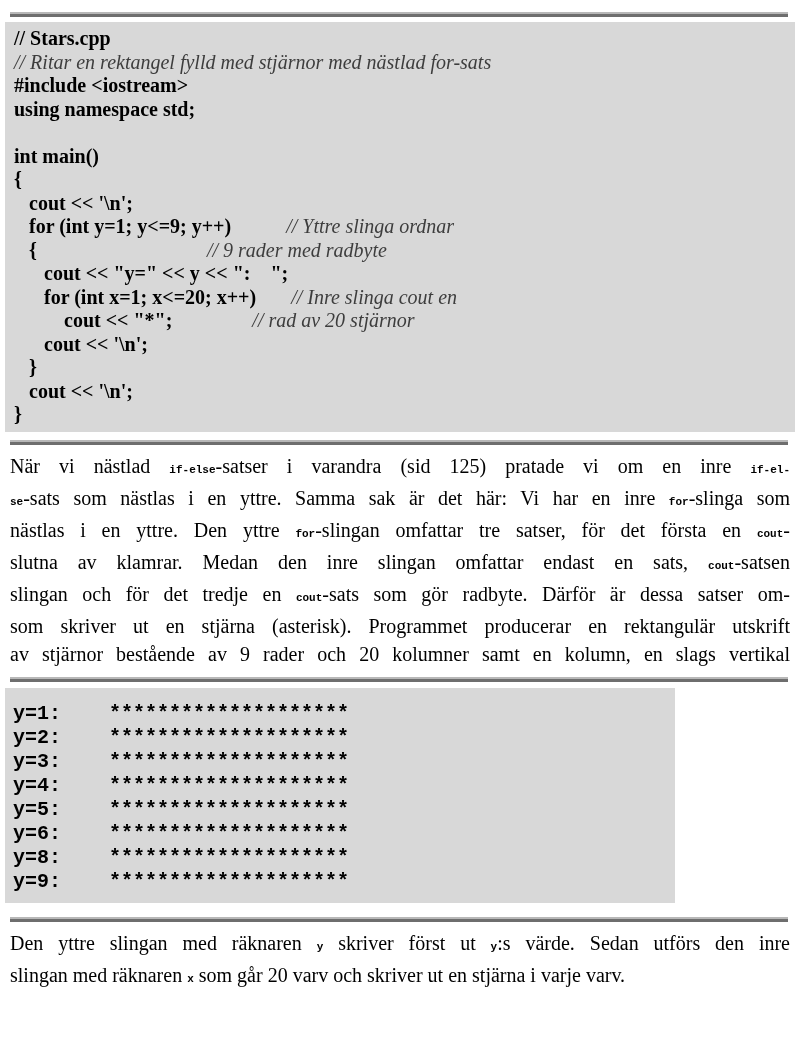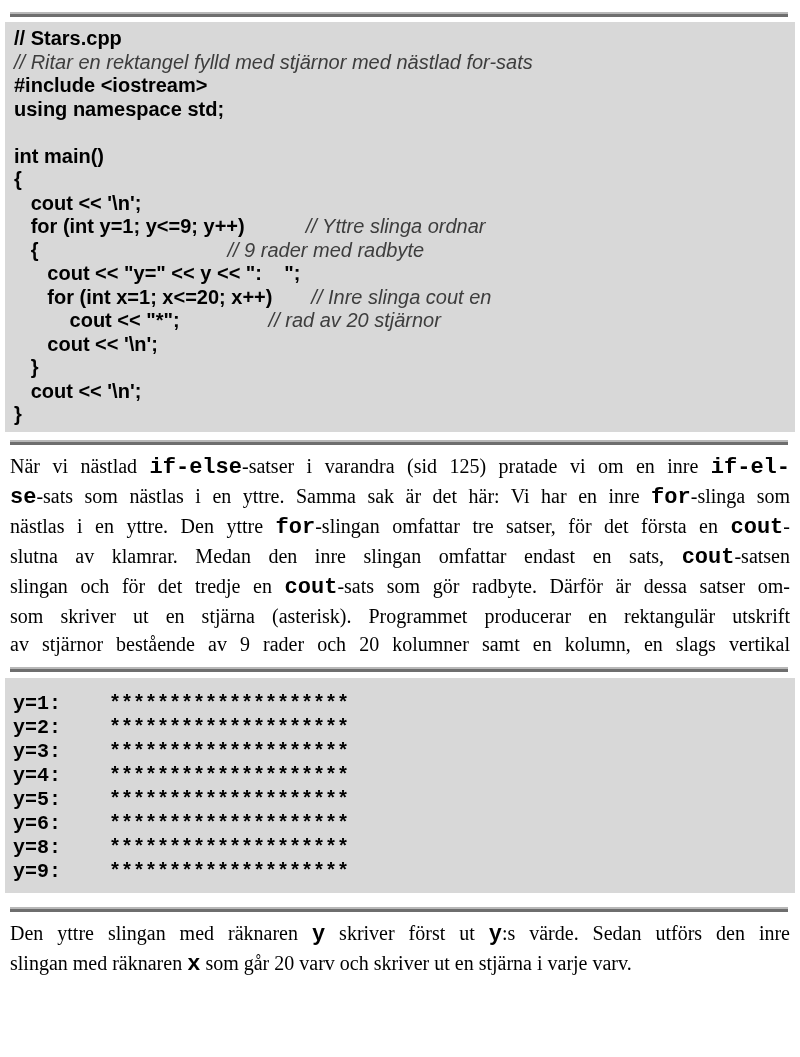--- a/index.html
+++ b/index.html
@@ -27,40 +27,40 @@
   }
   .rule-1 { margin-top: 12px; }
   .rule-2 { margin-top: 8px; }
   .rule-3 { margin-top: 9px; }
   .rule-4 { margin-top: 14px; }
 
   .codeblock {
     margin: 5px 0 0 5px; width: 790px;
     background: var(--block-bg);
     padding: 5px 0 5px 9px;
-    font-family: Liberation Sans, sans-serif;
+    font-family: Liberation Serif, serif;
     font-size: 20px; line-height: 23.5px;
   }
   .code-line { white-space: pre; min-height: 23.5px; }
   .c { font-weight: bold; color: var(--code-color); }
   .m { font-style: italic; color: var(--comment-color); }
 
   .para {
     margin: 7px 10px 0 10px;
     font-size: 20px; line-height: 28px;
   }
   .pline { text-align: justify; text-align-last: justify; }
   .pline.last { text-align-last: left; }
   .k {
     font-family: "Liberation Mono", monospace;
-    font-weight: bold; font-size: 22px;
+    font-weight: bold; font-size: 11px;
   }
 
   .outblock {
-    margin: 6px 0 0 5px; width: 790px;
+    margin: 6px 0 0 5px; width: 670px;
     background: var(--block-bg);
     padding: 14px 0 9px 8px;
     font-family: "Liberation Mono", monospace;
     font-size: 20px; font-weight: bold; line-height: 24px;
     color: var(--code-color);
   }
   .output-line { white-space: pre; min-height: 24px; }
 </style>
 </head>
 <body>

